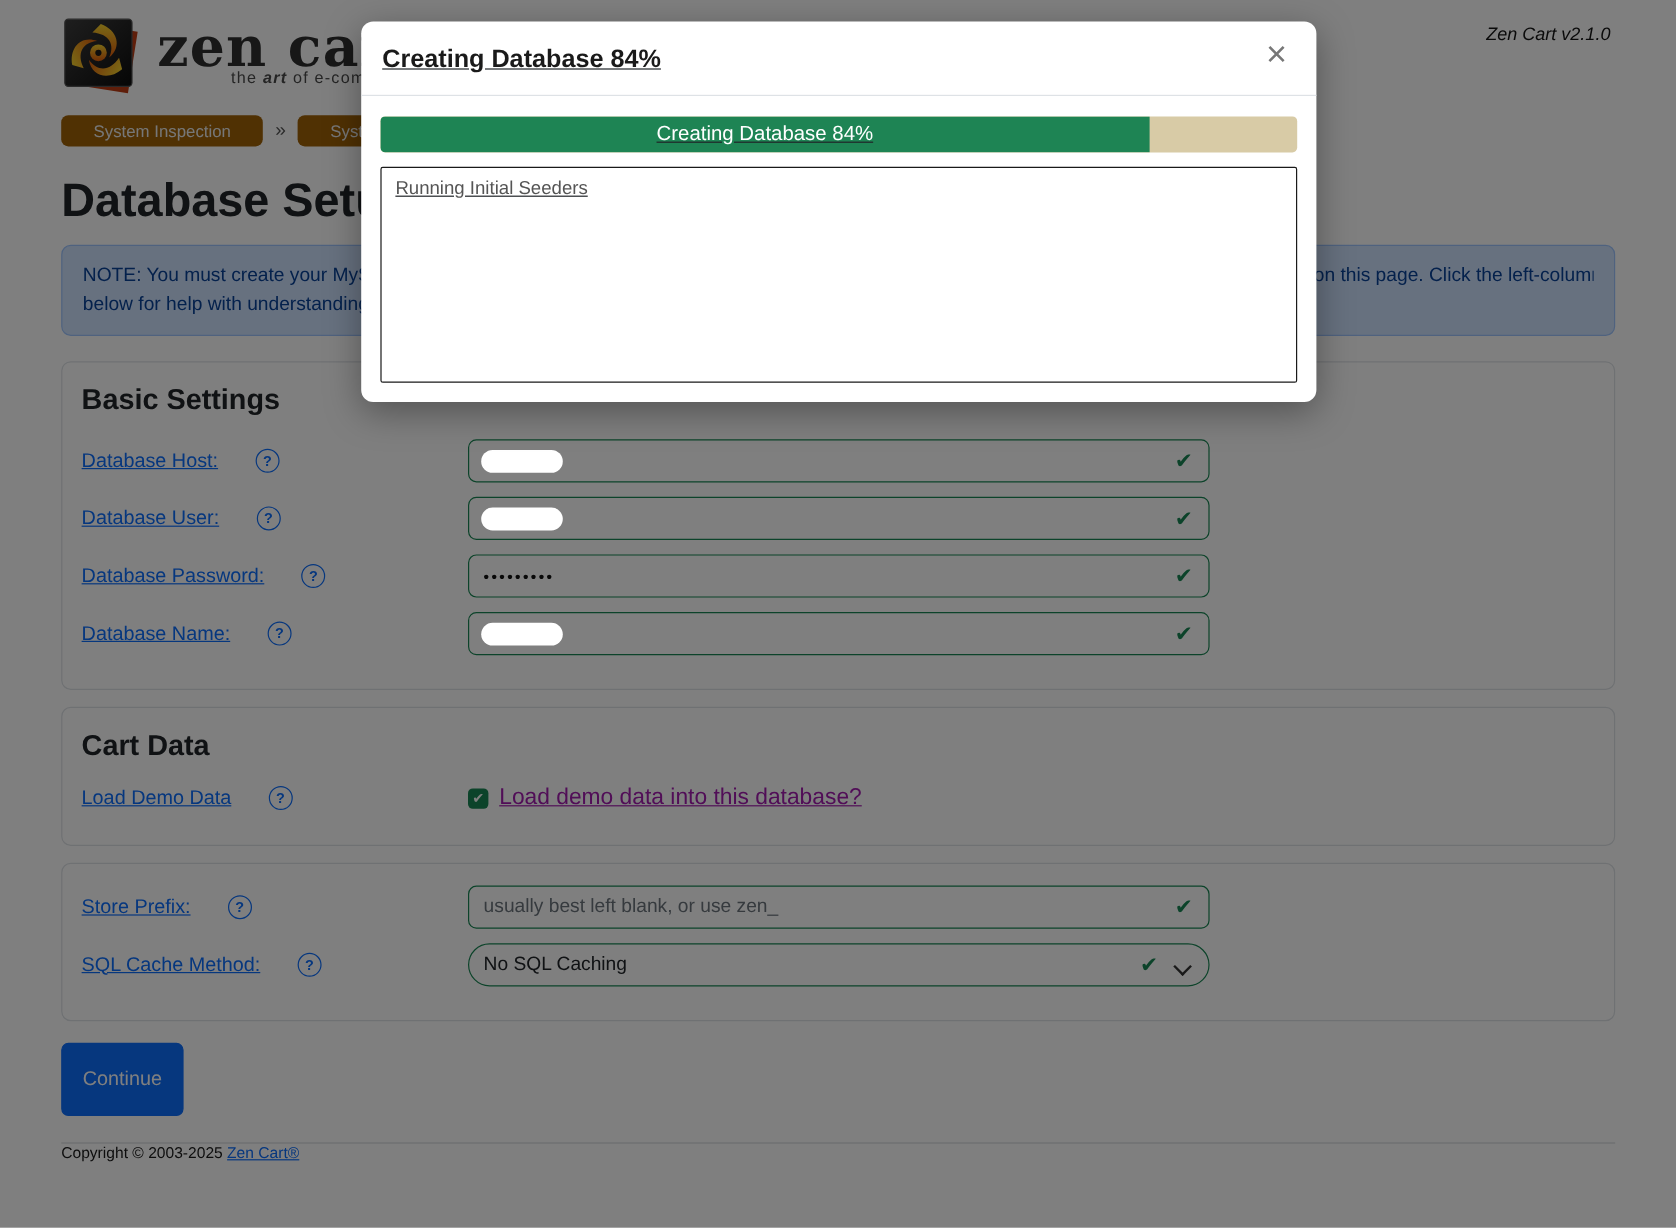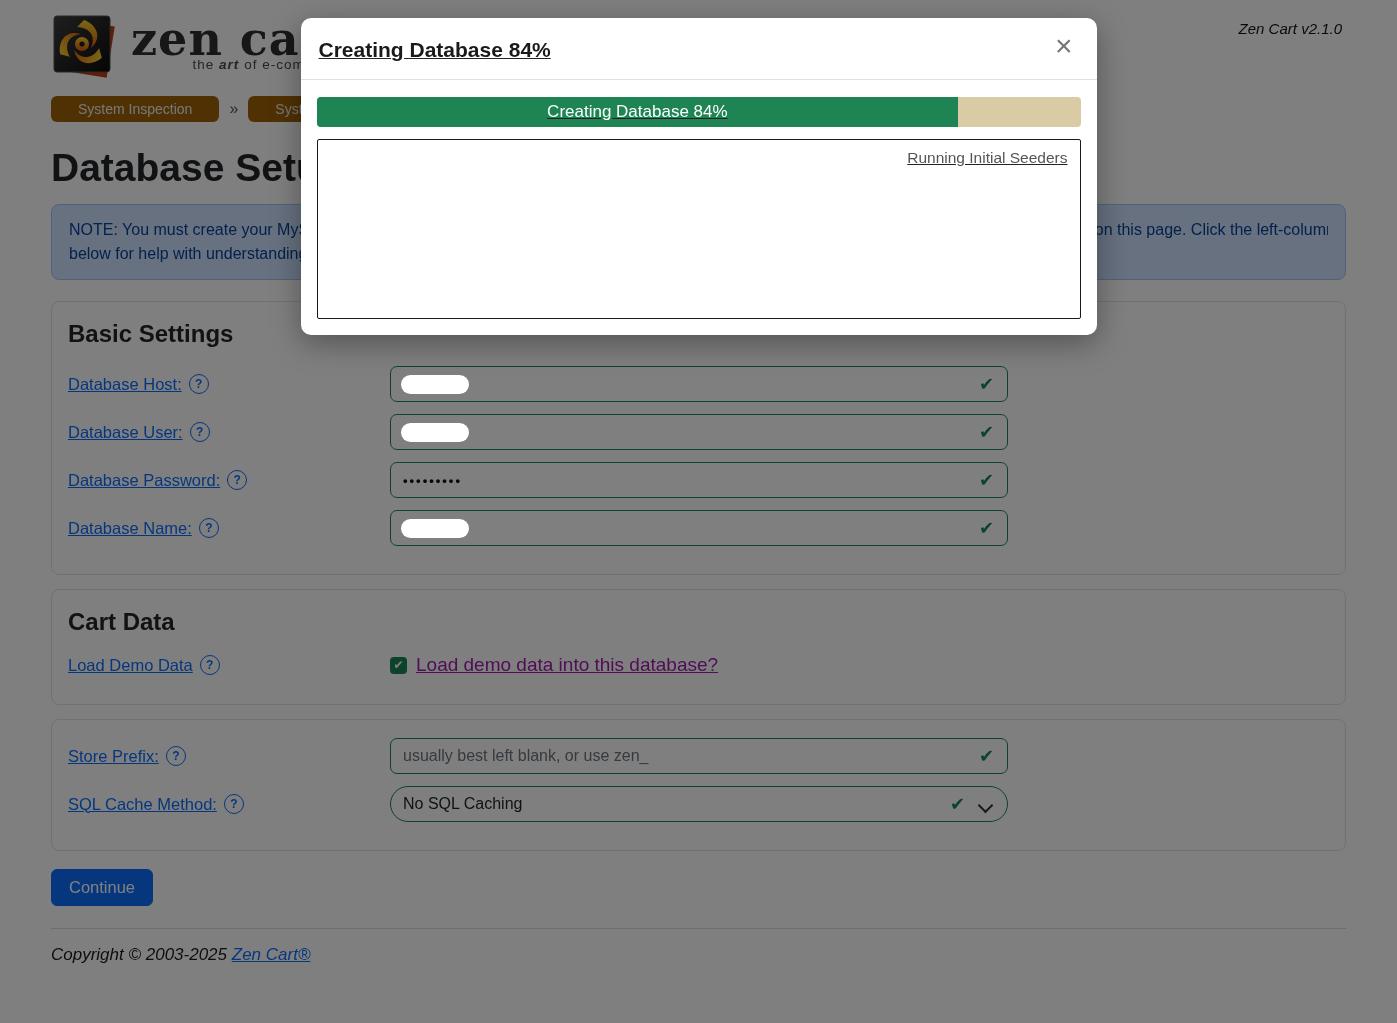--- a/index.html
+++ b/index.html
@@ -25,21 +25,21 @@
   .note { margin-top:14px; background:#cfe2ff; border:1px solid #9ec5fe; border-radius:8px;
     padding:13px 17px; color:#084298; font-size:16px; line-height:1.5; }
   .note div { white-space:nowrap; overflow:hidden; }
 
   
   .card { border:1px solid #dee2e6; border-radius:8px; padding:18px 16px 28px; margin-top:21px; }
   .card + .card { margin-top:14px; }
   h2.section-heading { font-size:24px; font-weight:600; margin:0 0 18px; color:#212529; }
   .row { display:flex; align-items:center; margin-top:12px; }
   .row:first-of-type { margin-top:0; }
-  .label-col { width:322px; display:flex; align-items:center; }
+  .label-col { width:322px; display:flex; align-items:center;gap:24px; }
   a.field-link { color:#0d6efd; font-size:16.5px; text-decoration:underline; }
   .help-icon { display:inline-flex; align-items:center; justify-content:center; width:18px; height:18px;
     border:1.5px solid #0d6efd; border-radius:50%; color:#0d6efd; font-size:12px; font-weight:bold;
     margin-left:7px; cursor:pointer; }
 
   .field { position:relative; width:618px; height:36px; border:1px solid #198754; border-radius:7px;
     background:#fff; box-sizing:border-box; display:flex; align-items:center; padding:0 44px 0 12px; font-size:16px; }
   .field .check { position:absolute; right:13px; color:#198754; font-size:18px; font-weight:bold; }
   .redact-pill { position:absolute; left:10px; top:8px; width:68px; height:19px; background:#ffffff;
     border-radius:10px; z-index:1050; }
@@ -50,40 +50,40 @@
   .chevron { position:absolute; right:16px; top:13px; width:9px; height:9px;
     border-right:2px solid #333; border-bottom:2px solid #333; transform:rotate(45deg); }
 
   
   .checkbox-row { display:flex; align-items:center; }
   .checkbox { width:17px; height:17px; background:#198754; border-radius:4px; display:inline-flex;
     align-items:center; justify-content:center; color:#fff; font-size:12px; cursor:pointer; }
   .checkbox-label { margin-left:9px; color:#a21caf; font-size:19px;text-decoration:underline; }
 
   .continue-btn { margin-top:18px; background:#0d6efd; border:1px solid #0d6efd; color:#fff;
-    font-size:16.5px; padding:8px 17px; border-radius:6px; cursor:pointer;
+    font-size:16.5px; padding:20px 17px; border-radius:6px; cursor:pointer;
     font-family:"Liberation Sans","DejaVu Sans",sans-serif; }
   hr.footer-divider { border:none; border-top:1px solid #d8dbde; margin:22px 0 0; }
-  .footer { margin-top:16px; font-size:17px; color:#1a1a1a;font-style:italic; }
+  .footer { font-size:13px; color:#1a1a1a; }
   .footer a { color:#0d6efd; text-decoration:underline; }
 
   
   .backdrop { position:absolute; inset:0; background:rgba(0,0,0,0.5); z-index:1040; }
   .modal { position:absolute; top:18px; left:50%; margin-left:-398px; width:796px; background:#fff;
     border-radius:10px; z-index:1060; box-shadow:0 8px 30px rgba(0,0,0,0.35);text-decoration:underline; }
   .modal-header { position:relative; padding:20px 18px 17px; border-bottom:1px solid #dee2e6; }
   .modal-title { font-size:21px; font-weight:700; color:#1a1a1a; }
   .modal-close { position:absolute; right:18px; top:12px; font-size:30px; color:#777; cursor:pointer;
     background:none; border:none; line-height:1; font-family:inherit; }
   .modal-body { padding:17px 16px 16px; }
   .progress-track { height:30px; background:#d8cba6; border-radius:4px; overflow:hidden; }
   .progress-fill { height:100%; background:#1e8454; display:flex; align-items:center; justify-content:center;
     color:#fff; font-size:17px; }
   .log-box { margin-top:12px; height:160px; border:1px solid #1a1a1a; border-radius:2px; background:#fff;
-    padding:9px 12px; font-size:15.5px; color:#555; overflow:hidden;text-align:right; }
+    padding:9px 12px; font-size:15.5px; color:#555; overflow:hidden; }
 </style>
 </head>
 <body>
 
 <div class="page">
 
   <div class="header">
     <div class="logo-wrap">
       <svg width="66" height="74" viewBox="0 0 66 74">
         <defs>

